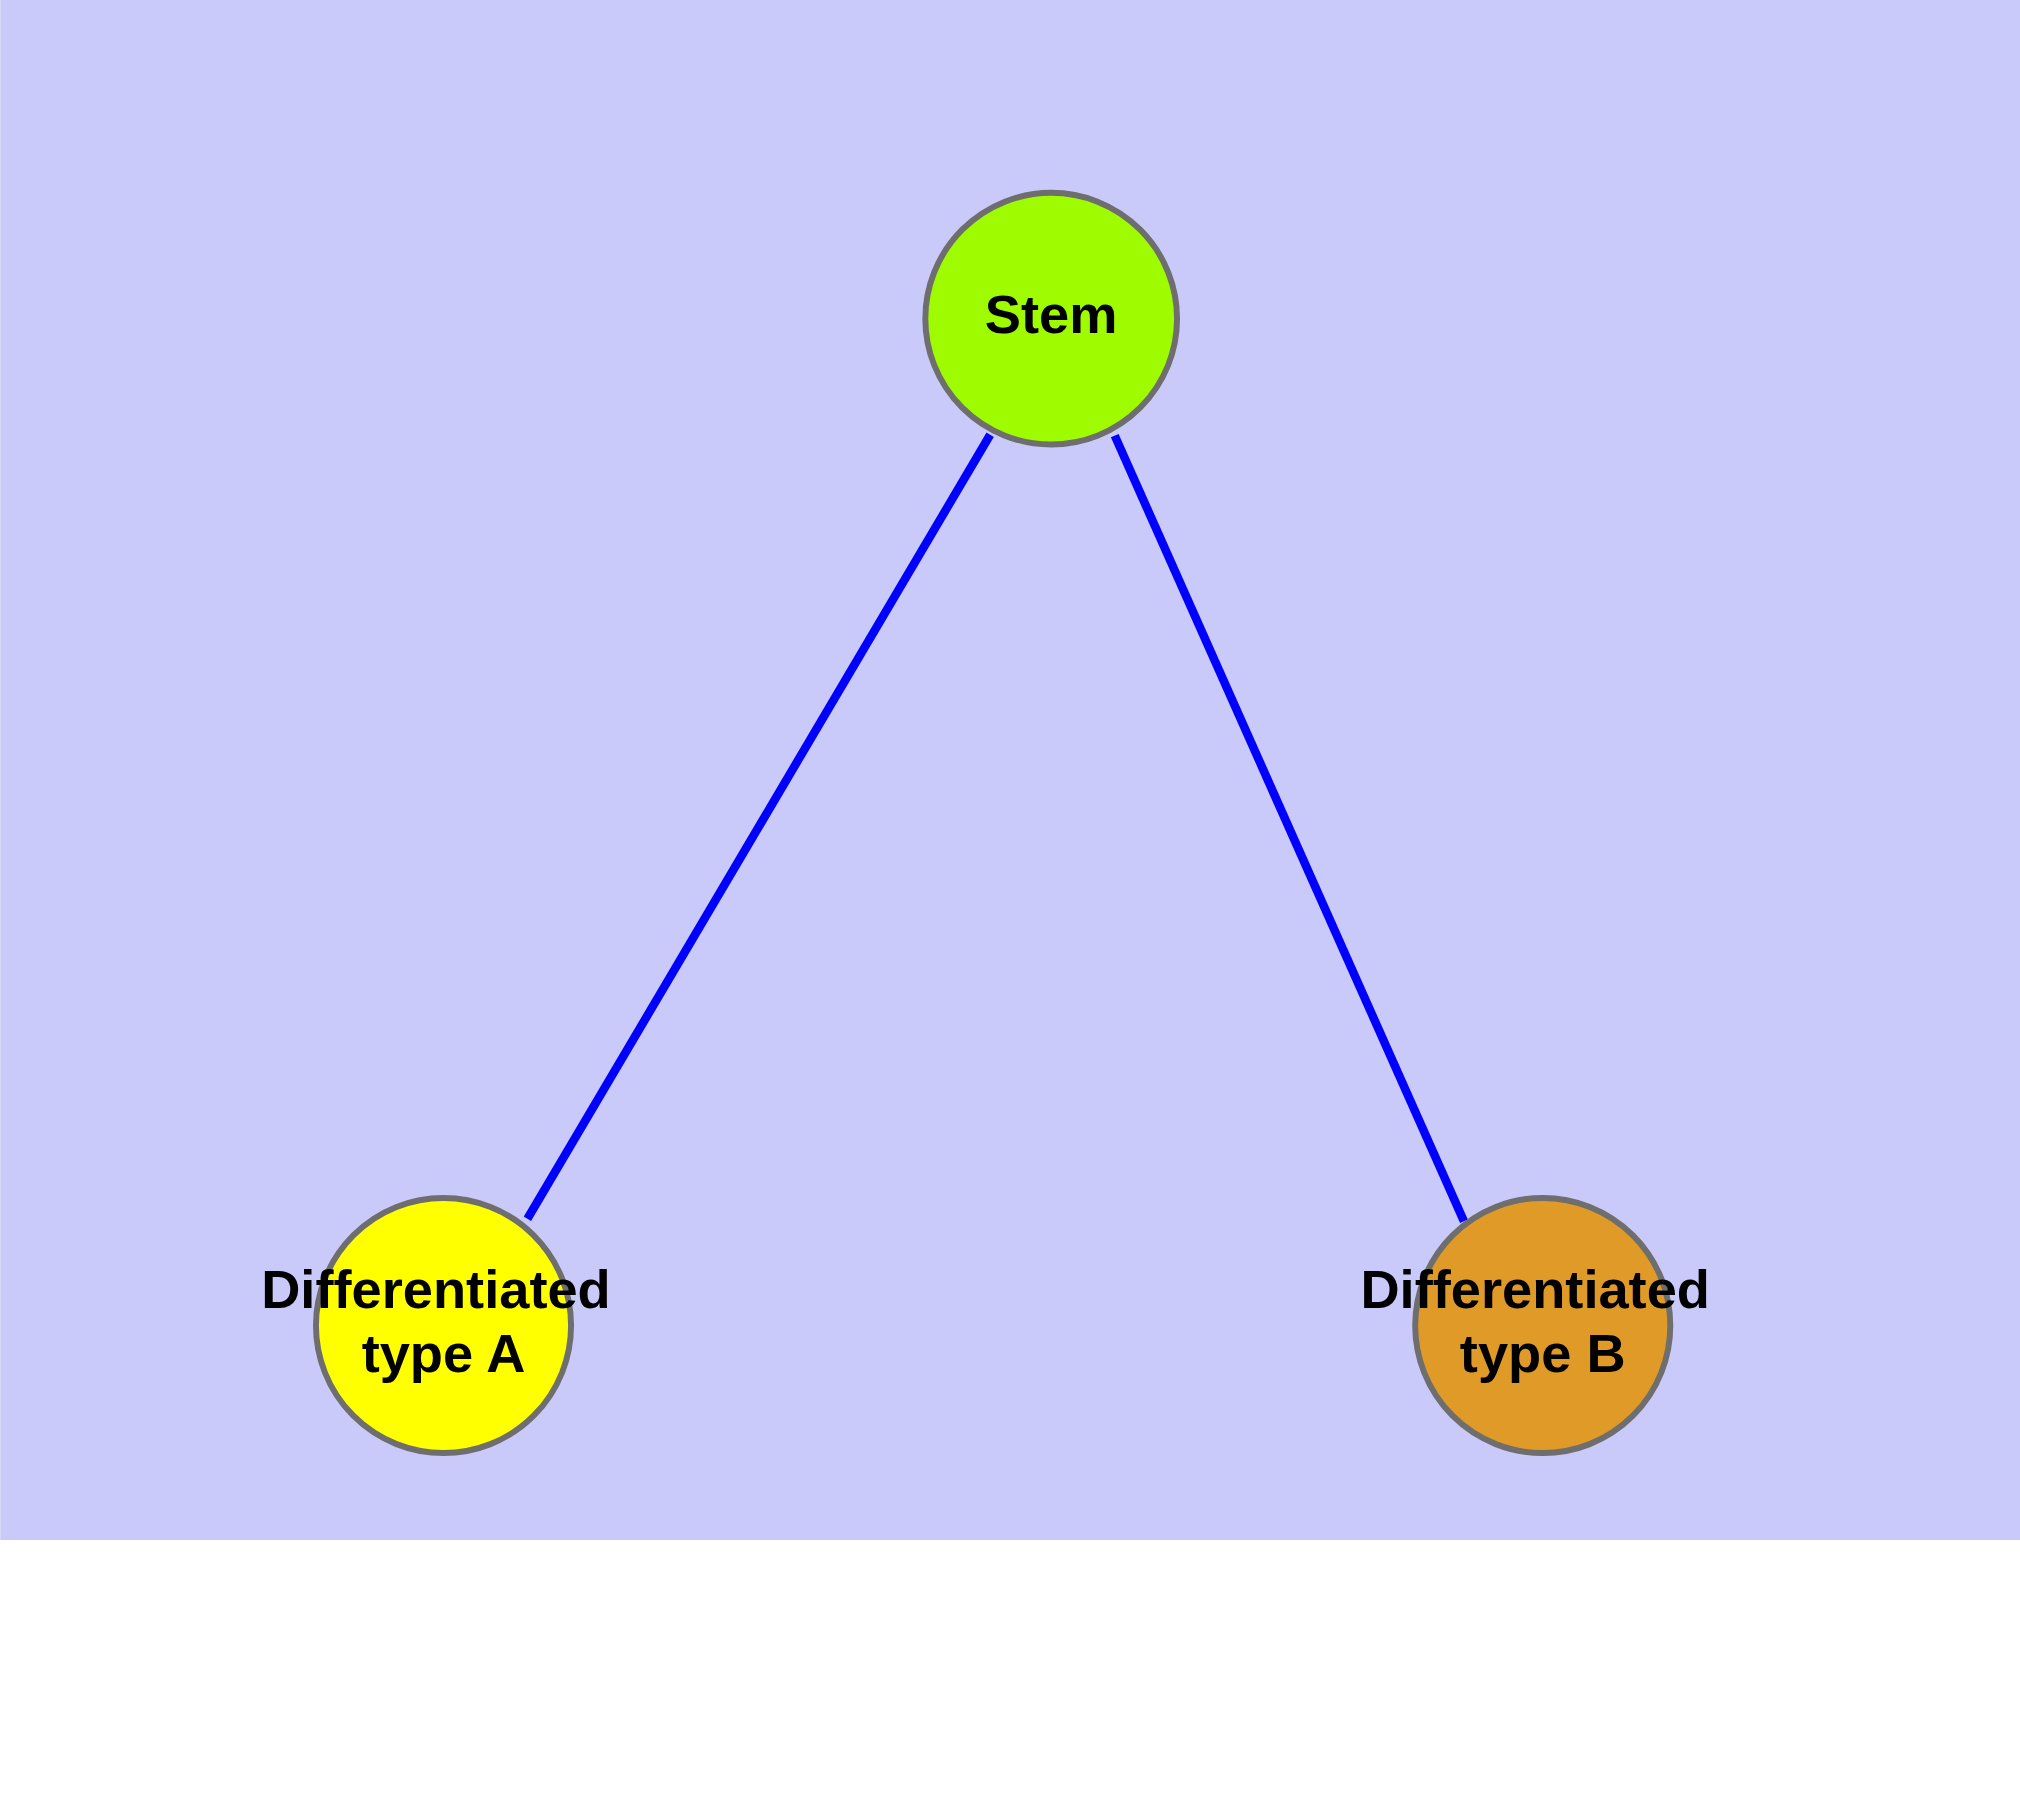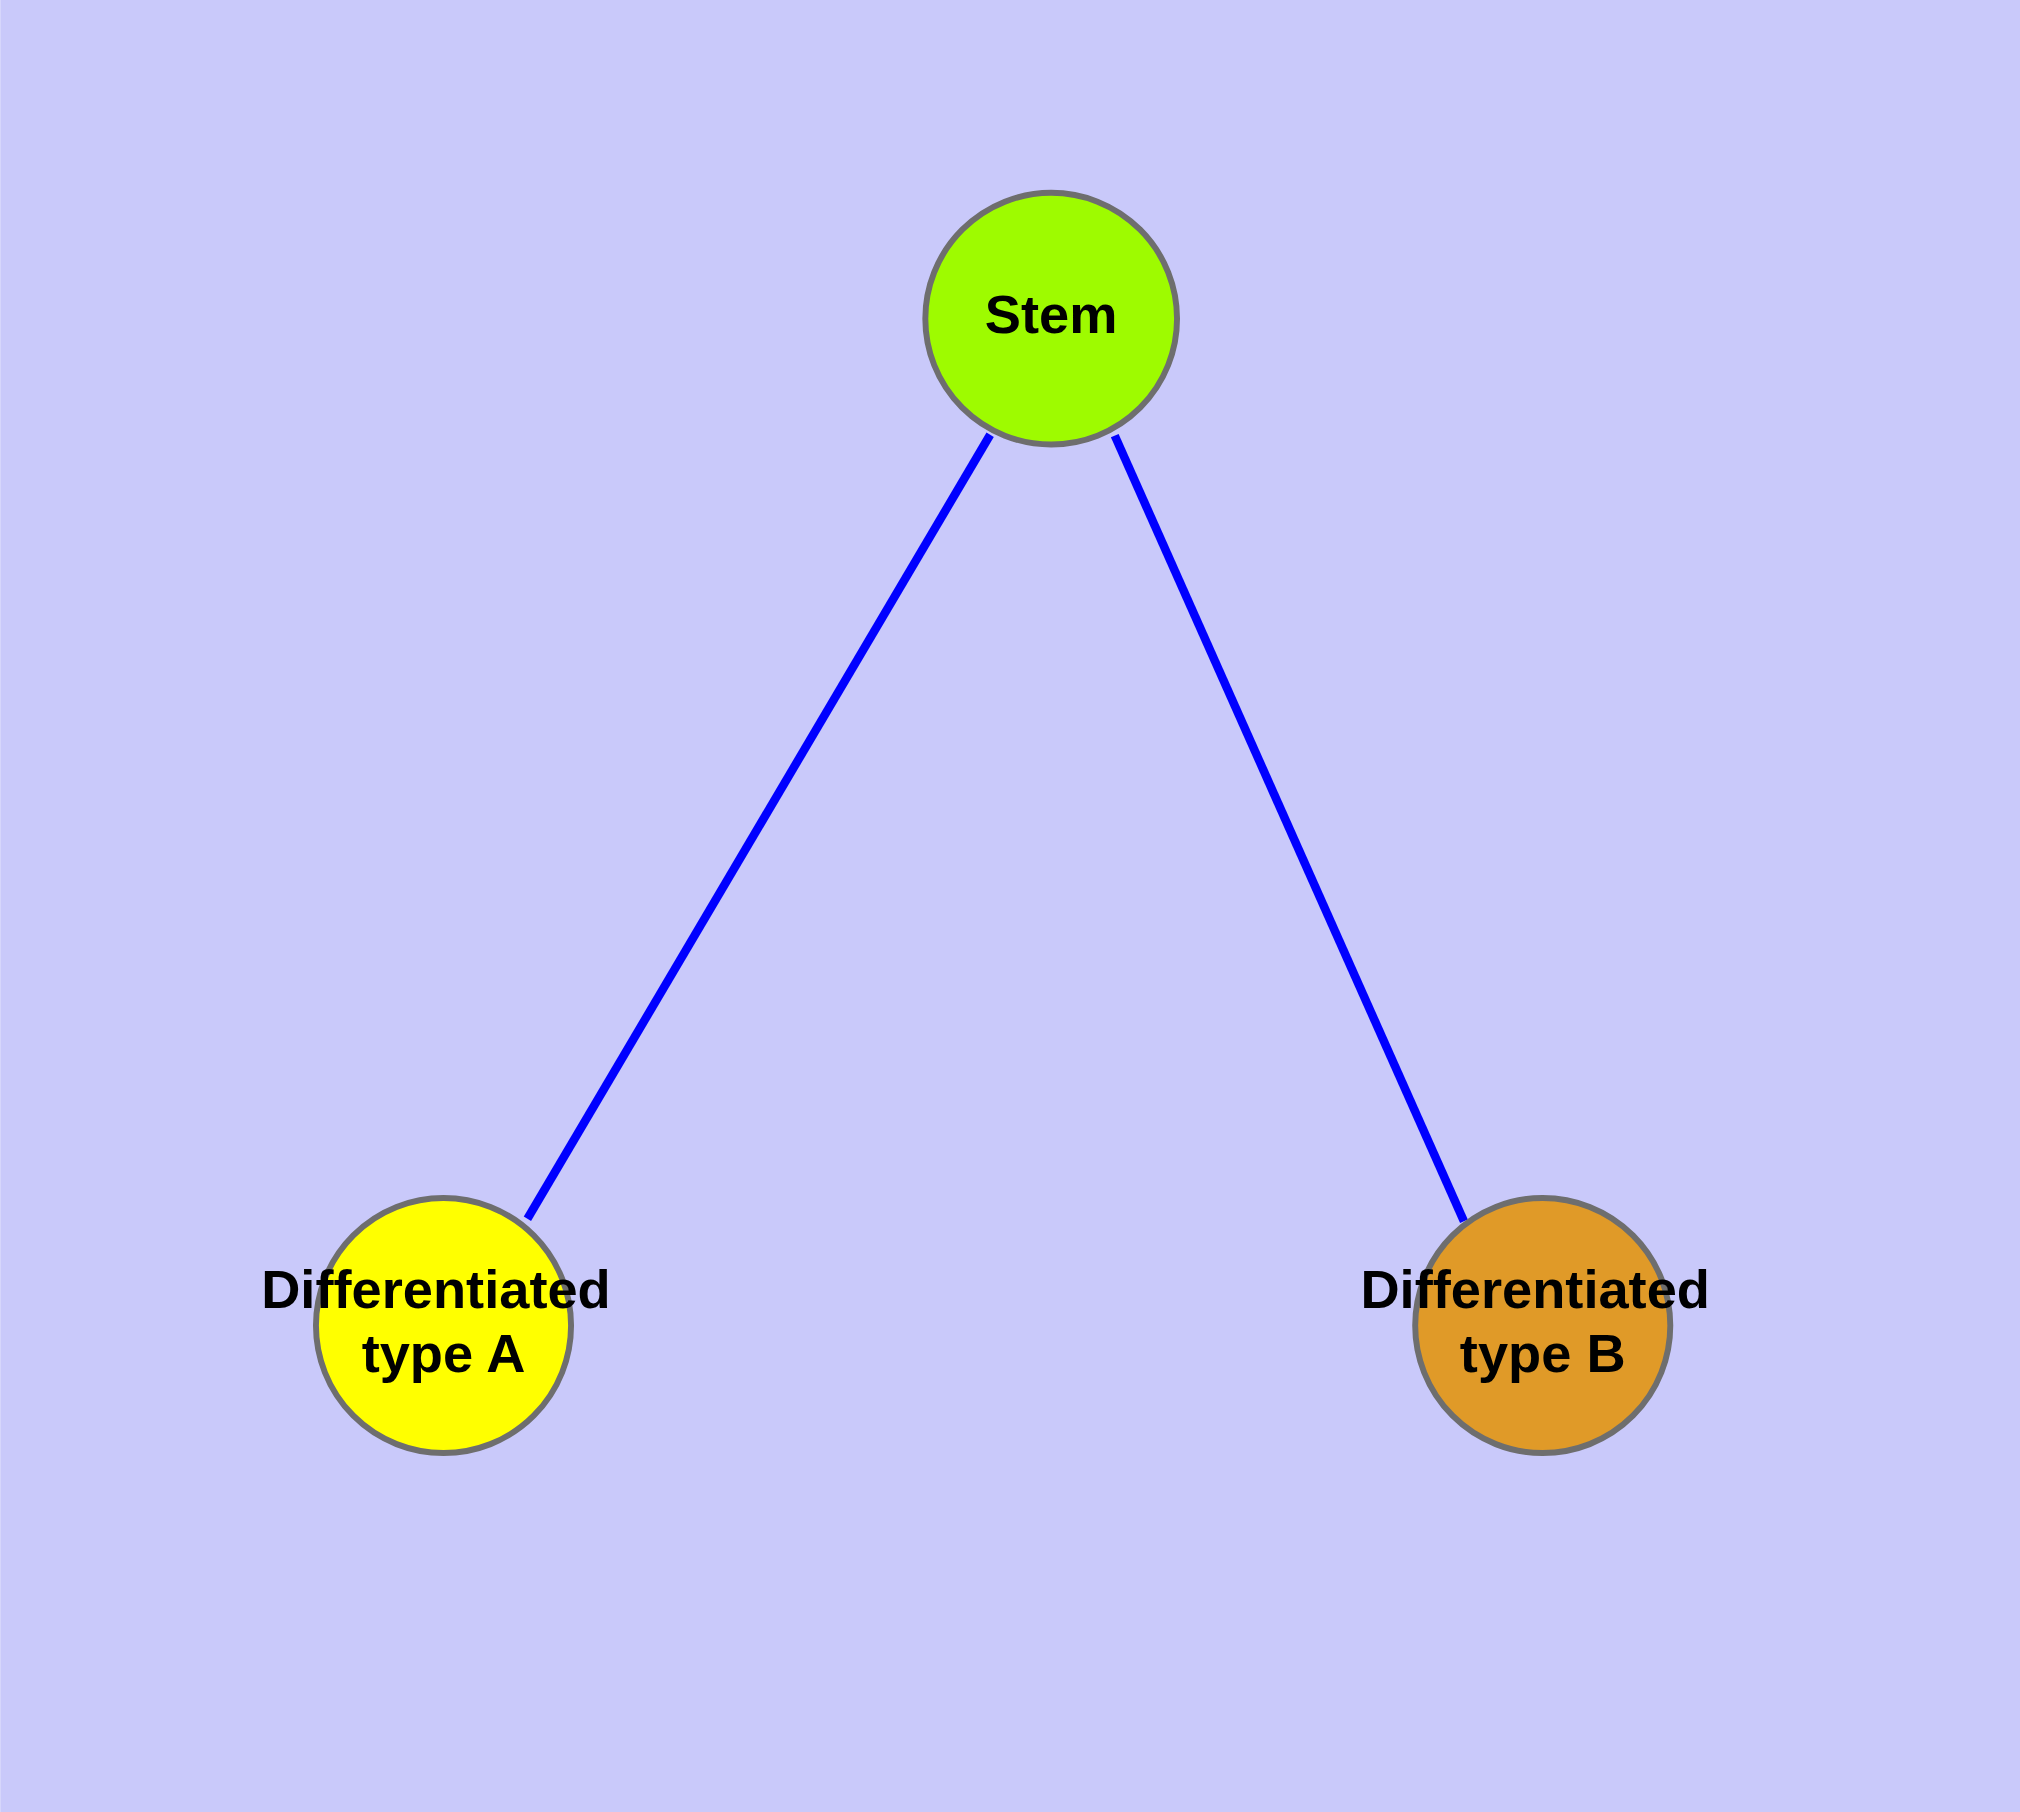--- a/index.html
+++ b/index.html
@@ -27,21 +27,21 @@
     font-weight: bold;
     fill: #000000;
     text-anchor: middle;
     dominant-baseline: middle;
     paint-order: normal;
   }
 </style>
 </head>
 <body>
 
-<div id="canvas" style="width: 2021px; height: 1812px;">
+<div id="canvas" style="width: 2021px; height: 1540px;">
   <svg id="graph-svg" viewBox="0 0 2384 2138" style="width: 2021px; height: 1812px;">
 
     <rect id="bg-rect" x="0" y="0" width="2384" height="2138" fill="#c9c9fa"></rect>
 
     <g id="edges-group">
       <line id="edge-stem-to-a" x1="1168" y1="513" x2="622" y2="1438" stroke="#0000ff" stroke-width="10" stroke-linecap="butt"></line>
       <line id="edge-stem-to-b" x1="1315" y1="514" x2="1727" y2="1441" stroke="#0000ff" stroke-width="10" stroke-linecap="butt"></line>
     </g>
 
     <g id="nodes-group">

